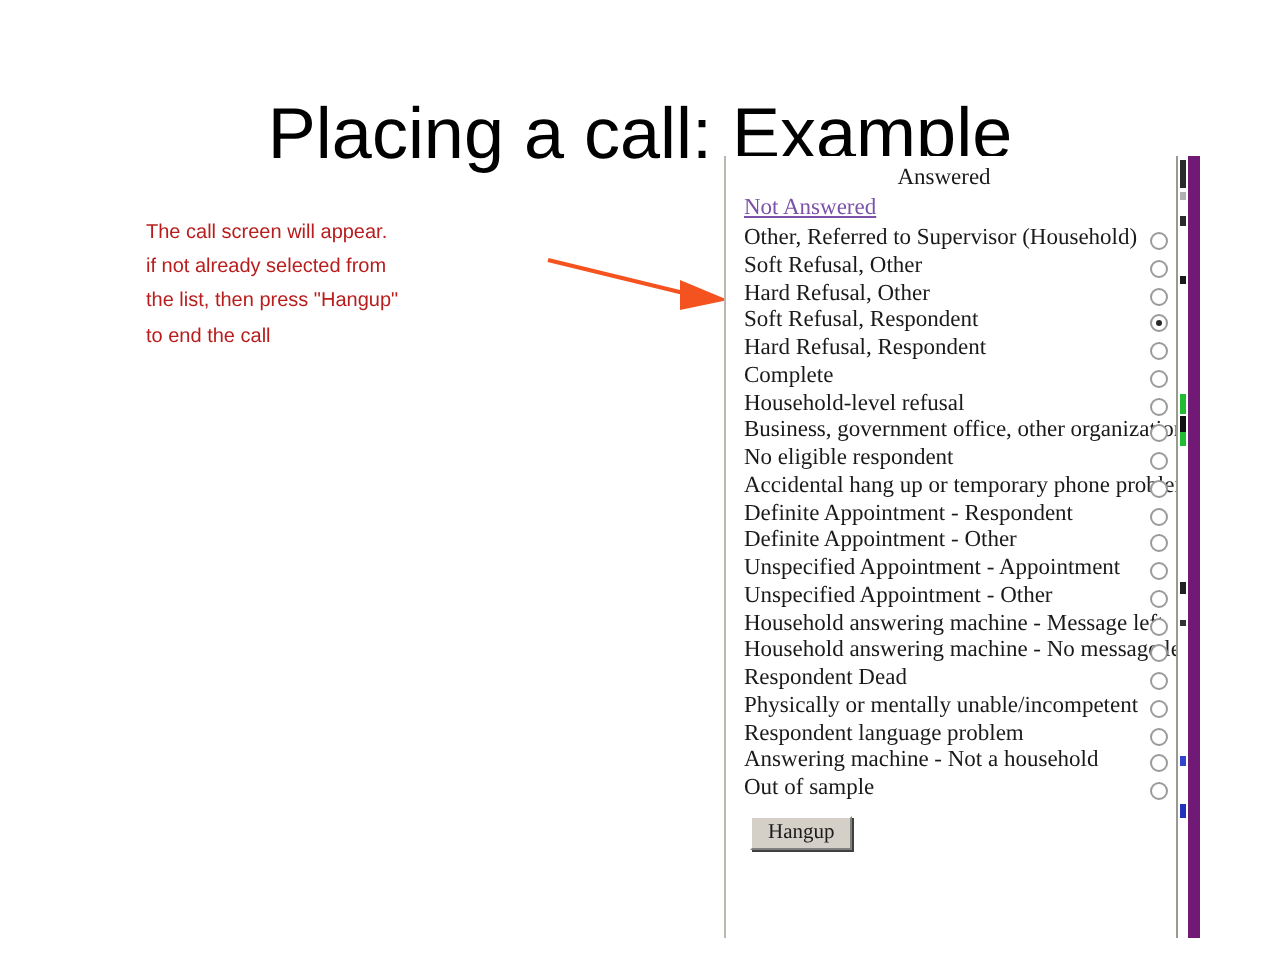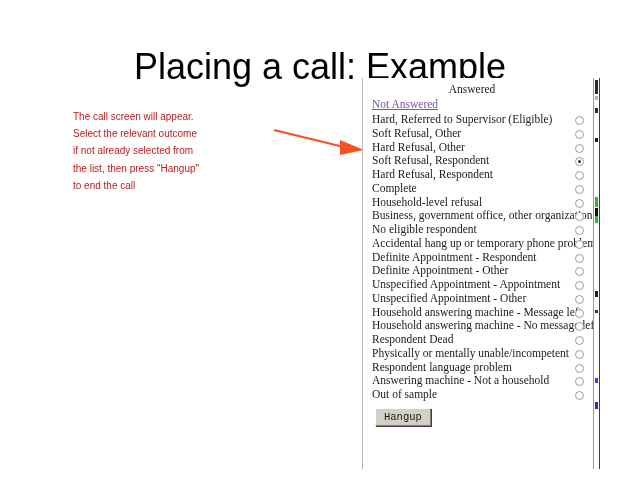--- a/index.html
+++ b/index.html
@@ -56,21 +56,21 @@
 
   
   #screenshot-panel {
     position: absolute;
     left: 362px;
     top: 78px;
     width: 238px;
     height: 391px;
     background: #ffffff;
     border-left: 1px solid #b8b8ae;
-    border-right: 1px solid #701a75;
+    border-right: 6px solid #701a75;
     box-sizing: border-box;
     overflow: hidden;
   }
 
   
   #panel-edge-sliver {
     position: absolute;
     right: 0px;
     top: 0px;
     width: 5px;
@@ -160,61 +160,60 @@
     border-radius: 50%;
     background: #2a2a2a;
   }
 
   
   #hangup-button {
     position: absolute;
     left: 12px;
     top: 330px;
     padding: 2px 8px 2px 8px;
-    font-family: Liberation Mono, monospace;
+    font-family: Liberation Serif, serif;
     font-size: 10.5px;
     color: #1a1a1a;
     background: #d4d0c8;
     border-top: 1px solid #ffffff;
     border-left: 1px solid #ffffff;
     border-right: 1px solid #808080;
     border-bottom: 1px solid #808080;
     box-shadow: 1px 1px 0 0 #404040;
     cursor: pointer;
   }
 </style>
 </head>
 <body>
 
 <div id="slide-title">Placing a call: Example</div>
 
 <div id="annotation-text">
   <div class="line">The call screen will appear.</div>
-  <div class="line">Select the relevant outcome</div>
   <div class="line">if not already selected from</div>
   <div class="line">the list, then press "Hangup"</div>
   <div class="line">to end the call</div>
 </div>
 
 <svg id="callout-arrow" viewBox="0 0 96 42" xmlns="http://www.w3.org/2000/svg">
   <line x1="2" y1="8" x2="76" y2="26" stroke="#f4521e" stroke-width="2"></line>
   <polygon points="68,18 92,28 68,33" fill="#f4521e"></polygon>
 </svg>
 
 <div id="screenshot-panel">
 
   <div id="panel-inner">
 
     <div id="answered-heading">Answered</div>
 
     <a id="not-answered-link">Not Answered</a>
 
     <div id="option-list">
         <div class="option-row">
-          <span class="option-label">Hard, Referred to Supervisor (Eligible)</span>
+          <span class="option-label">Other, Referred to Supervisor (Household)</span>
           <span class="option-radio"></span>
         </div>
         <div class="option-row">
           <span class="option-label">Soft Refusal, Other</span>
           <span class="option-radio"></span>
         </div>
         <div class="option-row">
           <span class="option-label">Hard Refusal, Other</span>
           <span class="option-radio"></span>
         </div>

